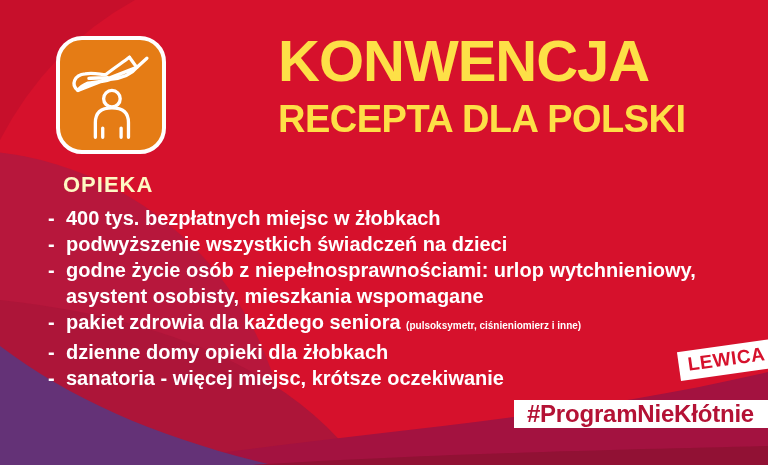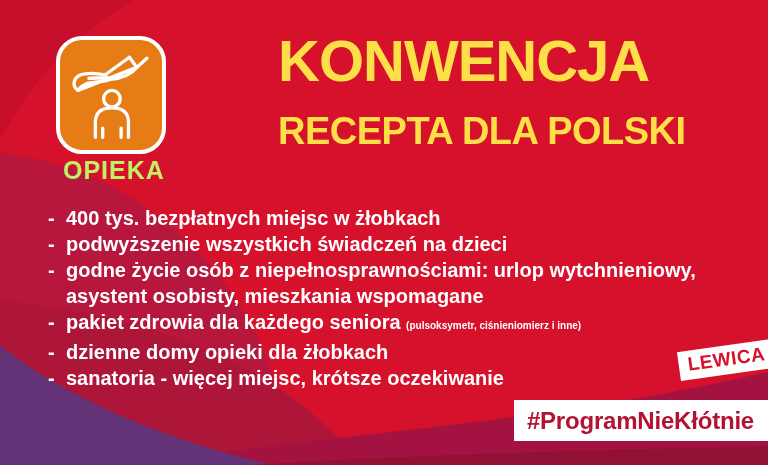--- a/index.html
+++ b/index.html
@@ -14,32 +14,32 @@
 
   
   .icon-card{
     position:absolute;left:56px;top:36px;width:110px;height:118px;
     background:#e57c15;border:4px solid #ffffff;border-radius:26px;
     box-sizing:border-box;display:flex;align-items:center;justify-content:center;
   }
   .icon-card svg{width:92px;height:96px;}
 
   .category-label{
-    position:absolute;left:63px;top:156px;
-    color:#bef264;font-size:25px;font-weight:bold;letter-spacing:1px;
+    position:absolute;left:63px;top:172px;
+    color:#fef9c3;font-size:22px;font-weight:bold;letter-spacing:1px;
   }
 
   
   .title-block{position:absolute;left:278px;top:32px;width:482px;color:#fde047;}
   .title-main{
     font-size:58px;font-weight:bold;letter-spacing:-1px;line-height:1.0;
     white-space:nowrap;
   }
   .title-sub{
-    font-size:38px;font-weight:bold;letter-spacing:-0.5px;margin-top:20px;
+    font-size:38px;font-weight:bold;letter-spacing:-0.5px;margin-top:8px;
     white-space:nowrap;
   }
 
   
   .bullet-list{
     position:absolute;left:48px;top:205px;width:708px;
     color:#ffffff;font-size:20px;font-weight:bold;line-height:26px;
   }
   .bullet-item{display:flex;}
   .bullet-marker{width:18px;flex:0 0 18px;}
@@ -51,21 +51,21 @@
     position:absolute;left:681px;top:352px;
     background:#ffffff;color:#d6112c;
     font-size:19px;font-weight:bold;letter-spacing:0.5px;
     padding:3px 14px 4px 9px;
     transform:rotate(-8deg);transform-origin:left bottom;
     white-space:nowrap;
   }
 
   
   .hashtag-banner{
-    position:absolute;right:0;top:400px;height:41px;
+    position:absolute;right:0;top:400px;height:28px;
     background:#ffffff;display:flex;align-items:center;
     padding:0 14px 0 13px;
   }
   .hashtag-text{
     color:#b41235;font-size:24px;font-weight:bold;letter-spacing:-0.2px;
     white-space:nowrap;
   }
 </style>
 </head>
 <body>

